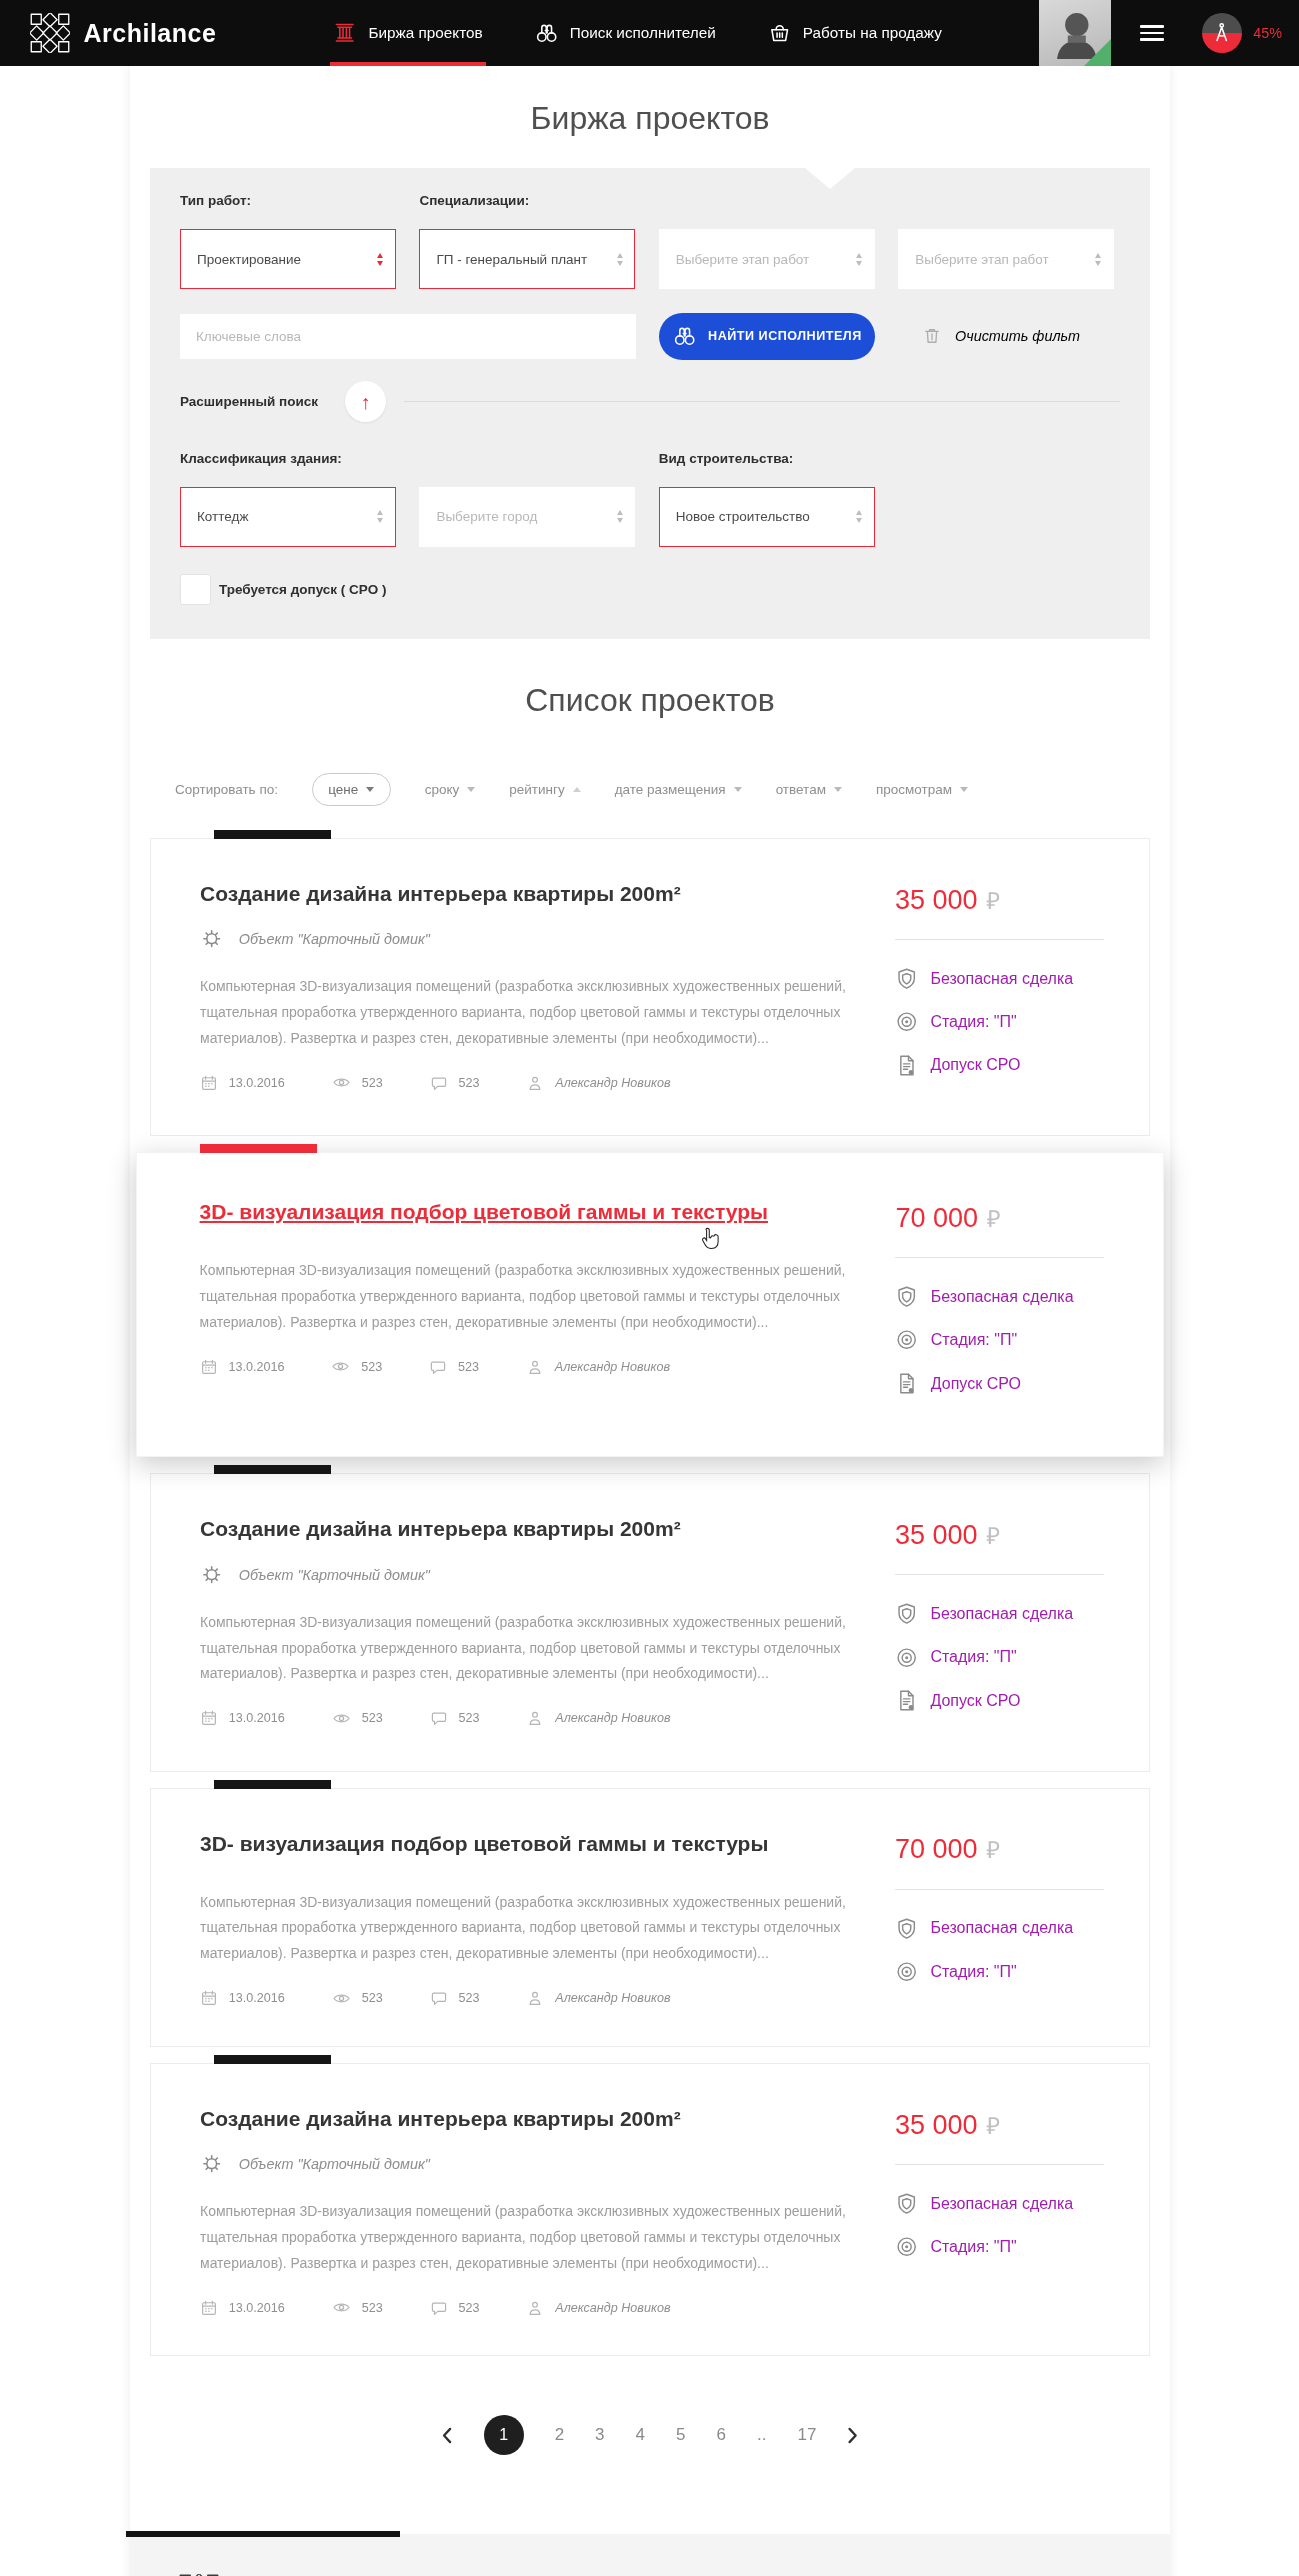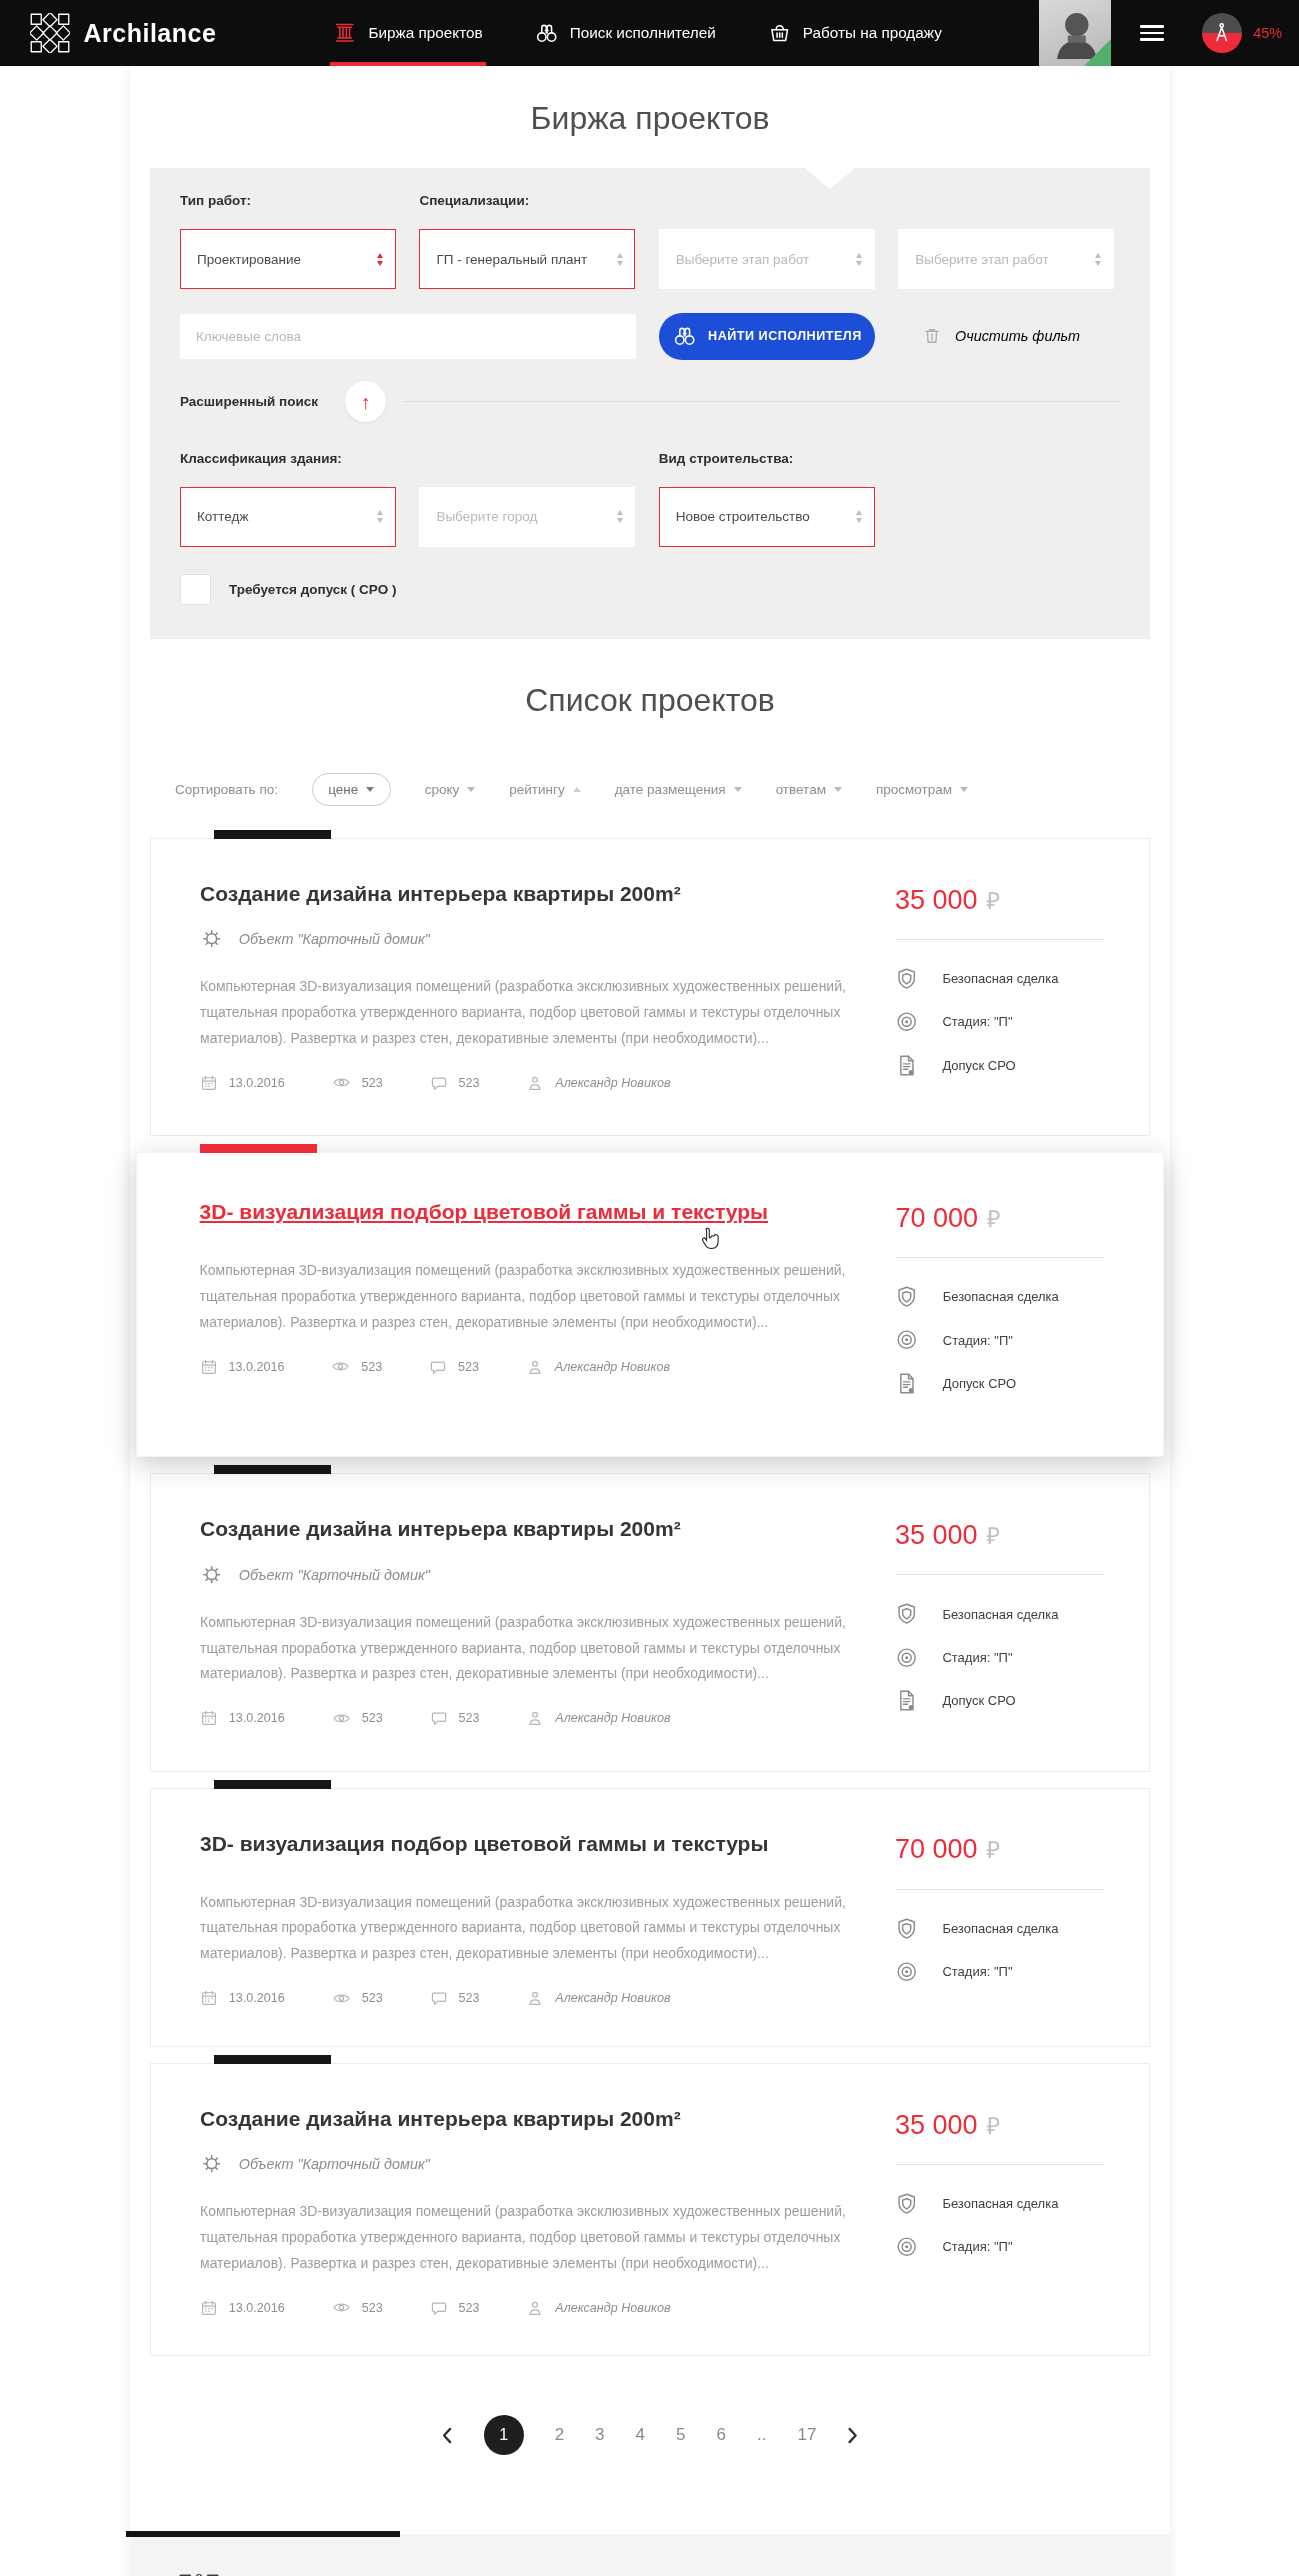--- a/index.html
+++ b/index.html
@@ -48,21 +48,21 @@
   .kw-input::placeholder { color:#b8b8b8; }
   .find-btn { margin-left:23.4px; width:216px; height:47px; border:none; border-radius:23.4px; background:#1d4ed8; color:#fff; display:flex; align-items:center; justify-content:center; gap:11.7px; font-size:12.6px; font-weight:bold; letter-spacing:0.5px; cursor:pointer; font-family:inherit; }
   .clear-filter { margin-left:47px; display:flex; align-items:center; gap:12.6px; color:#000000; font-size:14.4px; font-style:italic; cursor:pointer; }
   .clear-filter .ic { color:#adadad; }
   .adv-row { display:flex; align-items:center; margin-top:21.6px; }
   .adv-label { font-size:13.5px; font-weight:bold; color:#2f2f2f; }
   .adv-circle { margin-left:27px; width:41px; height:41px; border-radius:50%; background:#fff; display:flex; align-items:center; justify-content:center; cursor:pointer; box-shadow:0 0.9px 2.7px rgba(0,0,0,0.08); }
   .adv-arrow { color:#ee2b38; font-size:20px; font-weight:bold; line-height:1; }
   .adv-line { flex:1; height:0.9px; background:#dcdcdc; margin-left:18px; }
   .row2 { margin-top:25px; }
-  .chk-row { margin-top:27px; display:flex; align-items:center; gap:18px; }
+  .chk-row { margin-top:27px; display:flex; align-items:center; gap:8px; }
   .checkbox { width:31px; height:31px; background:#fff; border:0.9px solid #e2e2e2; border-radius:2.7px; cursor:pointer; }
   .chk-label { font-size:13.5px; font-weight:bold; color:#2f2f2f; }
 
   
   .list-title { margin:0; padding:43px 0 0; text-align:center; font-size:32px; font-weight:400; color:#4f4f4f; }
   .sort-row { display:flex; align-items:center; margin:54px 0 32px 45px; gap:34px; font-size:13.5px; color:#8f8f8f; }
   .sort-item { display:flex; align-items:center; gap:8px; cursor:pointer; color:#8f8f8f; }
   .sort-pill { border:0.9px solid #c9c9c9; border-radius:18px; padding:8px 15.3px; color:#6e6e6e; }
   .st-dn { width:0;height:0;border-left:4.5px solid transparent;border-right:4.5px solid transparent;border-top:5.4px solid #b9b9b9; }
   .st-up { width:0;height:0;border-left:4.5px solid transparent;border-right:4.5px solid transparent;border-bottom:5.4px solid #cfcfcf; }
@@ -84,21 +84,21 @@
   .card-desc { margin:0 0 21.6px; max-width:671px; color:#9d9d9d; font-size:14px; line-height:1.85; }
   .meta-row { display:flex; align-items:center; color:#8f8f8f; font-size:12.6px; }
   .meta-item { display:flex; align-items:center; gap:10.8px; margin-right:47px; }
   .meta-item .ic { color:#b5b5b5; }
   .meta-author { font-style:italic; }
   .card-side { width:209px; flex-shrink:0; }
   .price-row { margin:1.8px 0 23.4px; }
   .price { font-size:27px; color:#ee2b38; }
   .rub { font-size:23.4px; color:#c0c0c0; margin-left:9px; }
   .side-divider { height:0.9px; background:#e3e3e3; margin-bottom:27px; }
-  .badge { display:flex; align-items:center; gap:24px; color:#404040; font-size:13px; margin-bottom:20px; }
+  .badge { display:flex; align-items:center; gap:12px; color:#a21caf; font-size:16px; margin-bottom:20px; }
   .badge .ic { color:#8a8a8a; }
 
   
   .pagination { display:flex; align-items:center; justify-content:center; gap:31px; margin:59px 0 0; color:#8a8a8a; font-size:17px; }
   .pg-chev { color:#2f2f2f; cursor:pointer; }
   .pg-num { cursor:pointer; }
   .pg-current { width:40px; height:40px; border-radius:50%; background:#1f1f1f; color:#fff; display:flex; align-items:center; justify-content:center; font-size:16px; cursor:pointer; }
 
   
   .footer { position:relative; background:#f4f4f4; margin-top:79px; padding:40px 0 38px 49px; display:flex; }

